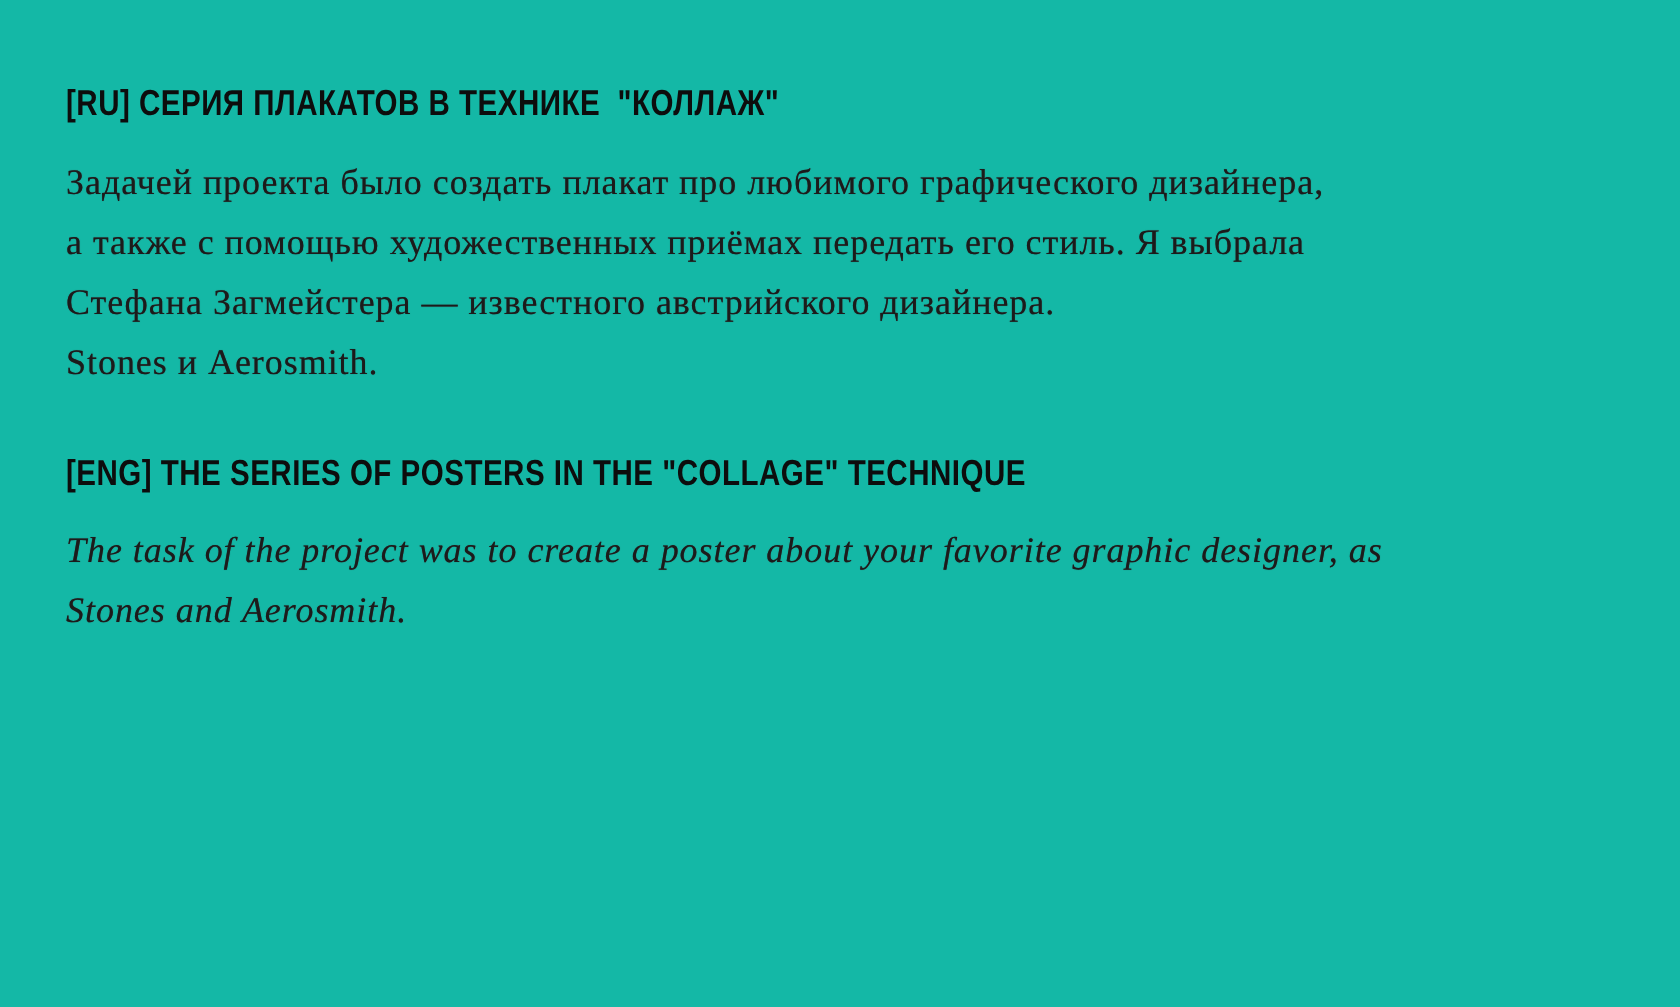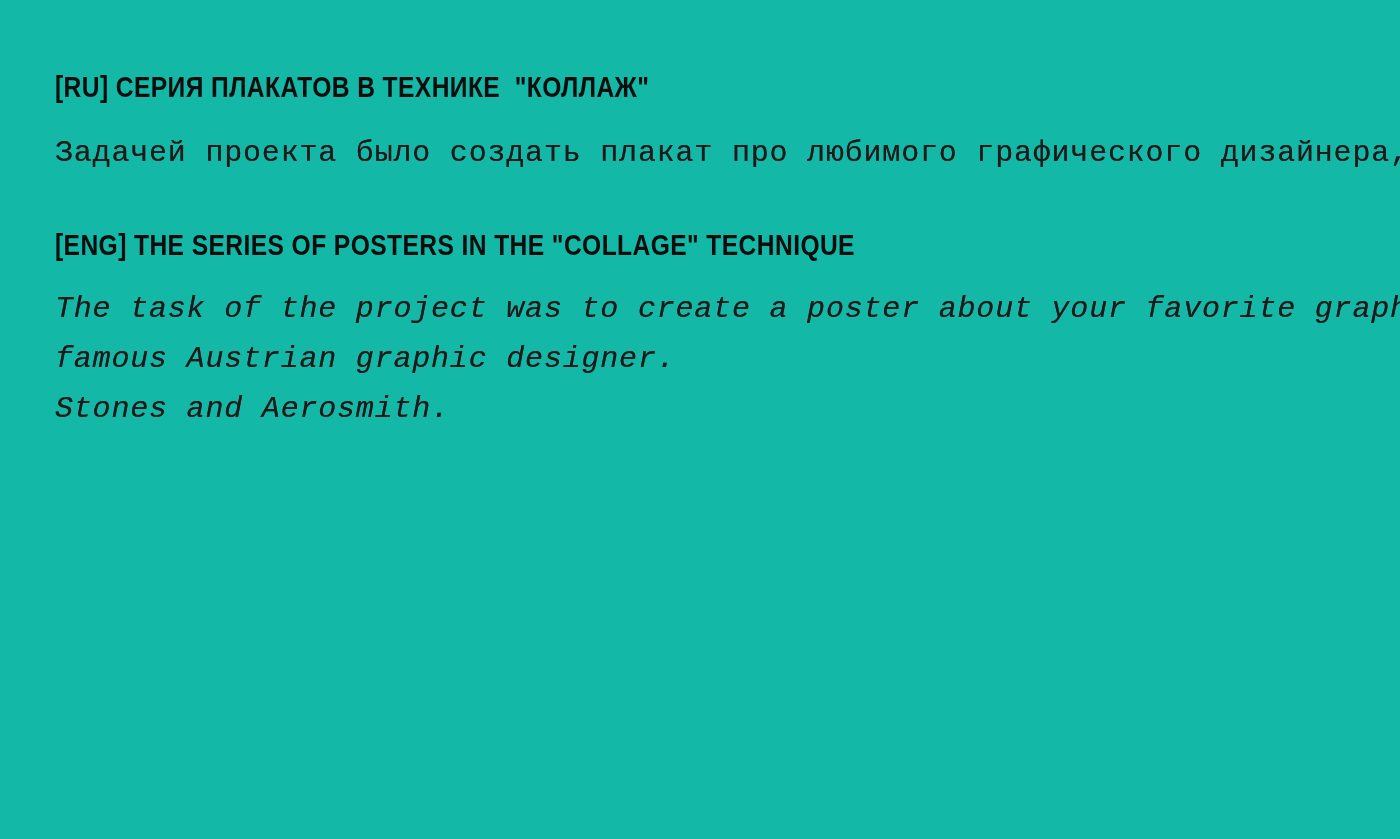--- a/index.html
+++ b/index.html
@@ -31,40 +31,42 @@
     white-space: pre-wrap;
   }
   .ru-heading { margin-bottom: 26px; }
   .en-heading { margin-top: 52px; margin-bottom: 24px; }
   .body-block {
     font-size: 30px;
     line-height: 50px;
     letter-spacing: 0.8px;
     color: #1b1b1b;
     
-    font-family: Liberation Mono, monospace;
+    font-family: Liberation Serif, serif;
     text-shadow: 0 0 0.6px #3a3a3a;
   }
   .body-block.en { font-style: italic; }
   .body-line { white-space: nowrap; }
 </style>
 </head>
 <body>
 
 <div class="page">
   <div class="content">
 
     <div class="section-heading ru-heading">[RU] СЕРИЯ ПЛАКАТОВ В ТЕХНИКЕ  "КОЛЛАЖ"</div>
 
     <div class="body-block ru">
       <div class="body-line">Задачей проекта было создать плакат про любимого графического дизайнера,</div>
+      <div class="body-line">а также с помощью художественных приёмах передать его стиль. Я выбрала</div>
+      <div class="body-line">Стефана Загмейстера — известного австрийского дизайнера.</div>
+      <div class="body-line">Stones и Aerosmith.</div>
     </div>
 
     <div class="section-heading en-heading">[ENG] THE SERIES OF POSTERS IN THE "COLLAGE" TECHNIQUE</div>
 
     <div class="body-block en">
       <div class="body-line">The task of the project was to create a poster about your favorite graphic designer, as</div>
-      <div class="body-line">famous Austrian graphic designer.</div>
       <div class="body-line">Stones and Aerosmith.</div>
     </div>
 
   </div>
 </div>
 
 </body></html>

